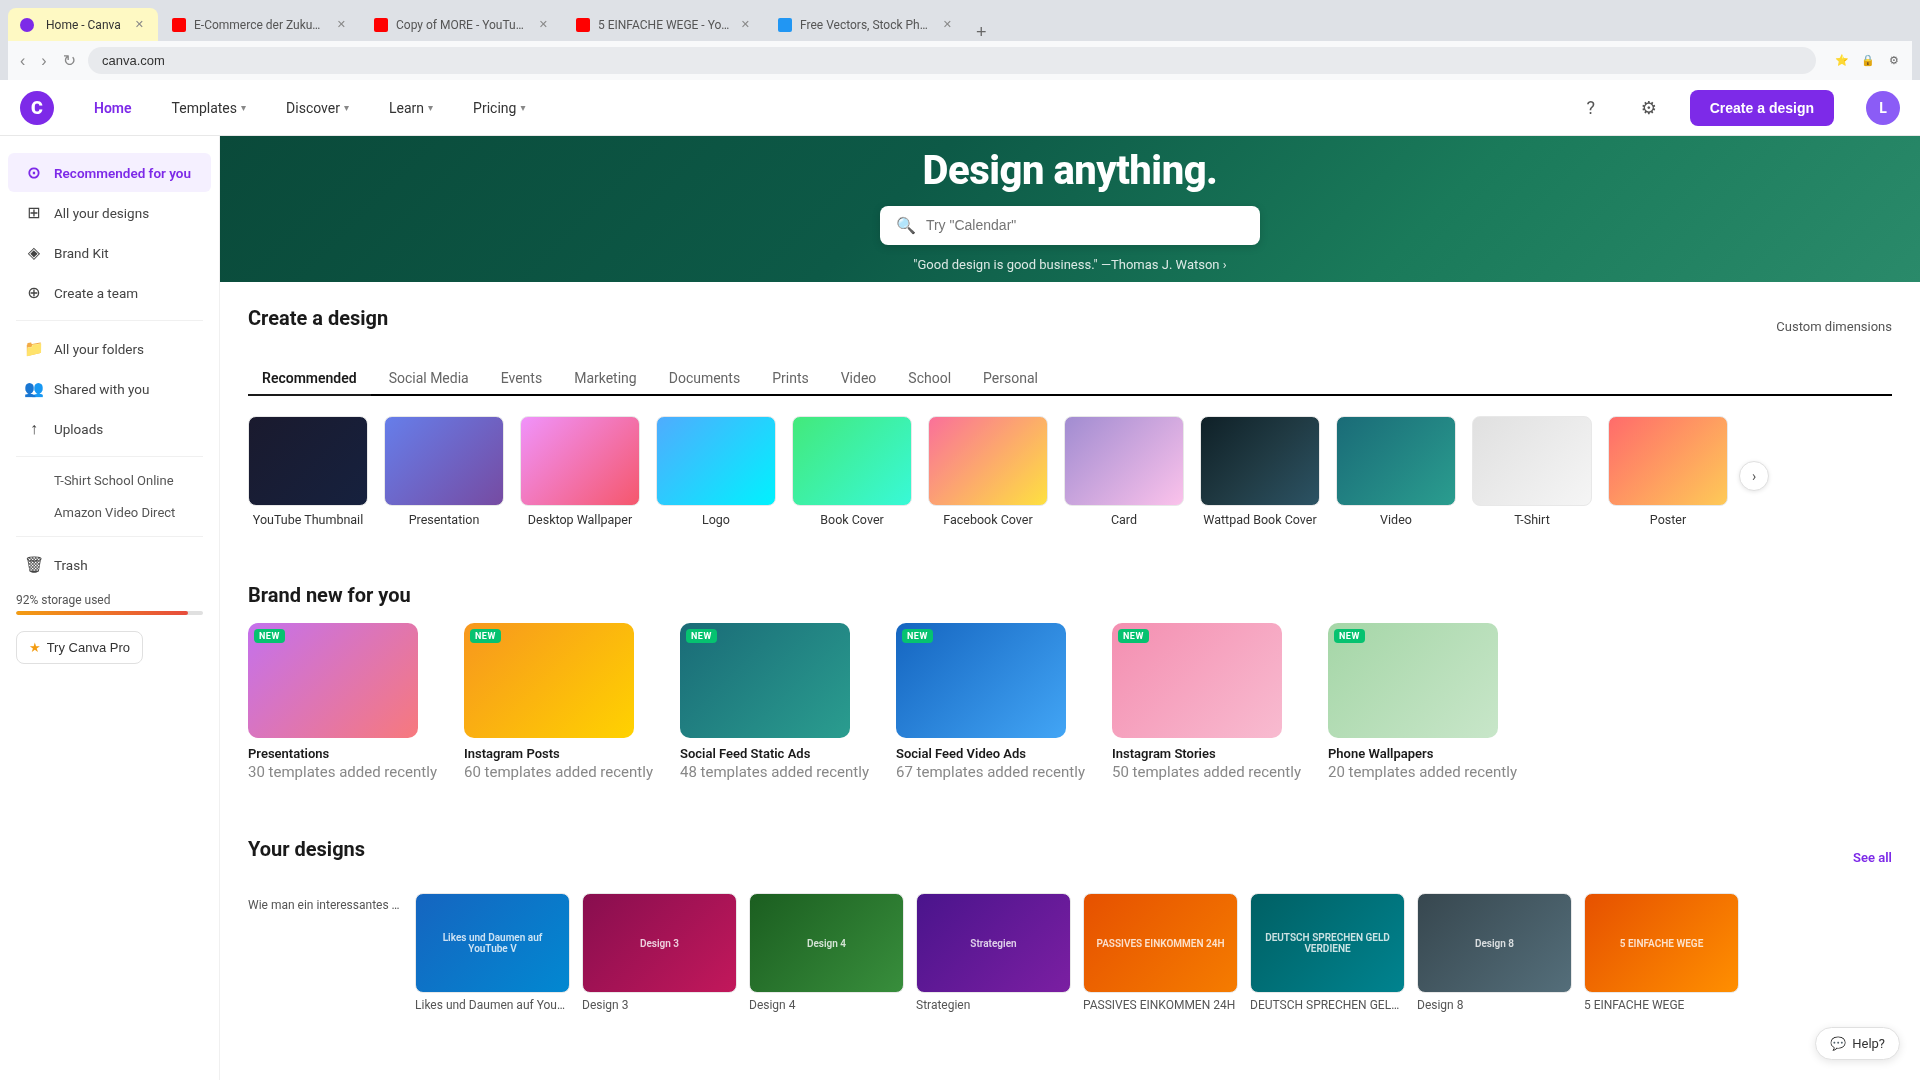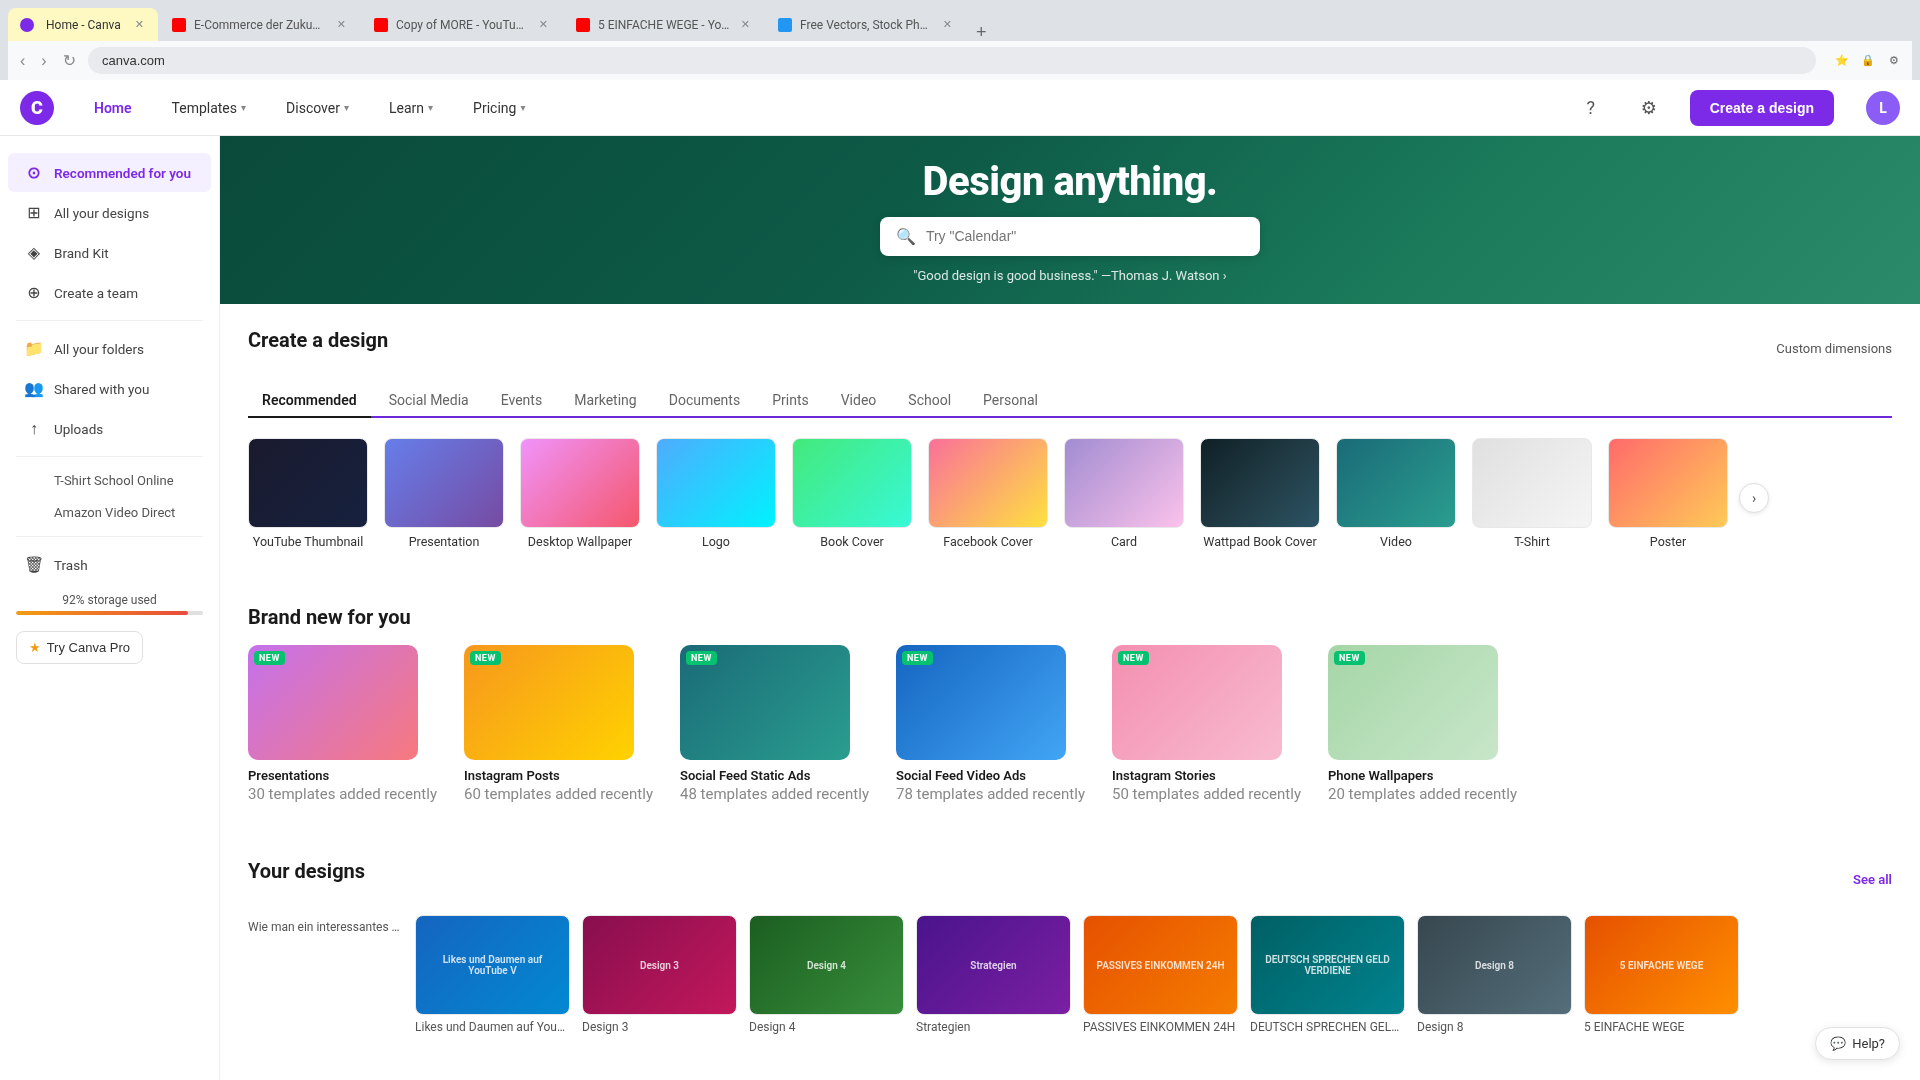--- a/index.html
+++ b/index.html
@@ -46,35 +46,35 @@
     .sidebar-item { display: flex; align-items: center; gap: 10px; padding: 10px 16px; cursor: pointer; color: #444; font-size: 13.5px; border-radius: 6px; margin: 1px 8px; }
     .sidebar-item.active { background: #f5f0ff; color: #7d2ae8; font-weight: 600; }
     .sidebar-icon { font-size: 16px; width: 20px; text-align: center; }
     .sidebar-divider { height: 1px; background: #f0f0f0; margin: 8px 16px; }
     .sidebar-sub { display: flex; align-items: center; gap: 10px; padding: 8px 16px 8px 46px; cursor: pointer; color: #555; font-size: 13px; border-radius: 6px; margin: 1px 8px; }
 
     
     .page-area { flex: 1; overflow-y: auto; background: #fff; }
 
     
-    .hero { background: linear-gradient(135deg, #0a4a3a 0%, #0d5a47 40%, #1a7a5a 70%, #2a8a6a 100%); height: 168px; position: relative; display: flex; align-items: center; justify-content: center; overflow: hidden; }
+    .hero { background: linear-gradient(135deg, #0a4a3a 0%, #0d5a47 40%, #1a7a5a 70%, #2a8a6a 100%); height: 146px; position: relative; display: flex; align-items: center; justify-content: center; overflow: hidden; }
     .hero-title { color: #fff; font-size: 40px; font-weight: 800; text-align: center; position: relative; z-index: 2; letter-spacing: -0.5px; }
     .hero-search-wrap { position: relative; z-index: 2; display: flex; flex-direction: column; align-items: center; gap: 12px; }
     .hero-search { display: flex; align-items: center; background: #fff; border-radius: 8px; padding: 10px 16px; width: 380px; gap: 10px; box-shadow: 0 2px 8px rgba(0,0,0,0.15); }
     .hero-search input { border: none; outline: none; font-size: 14px; color: #555; flex: 1; background: transparent; }
     .hero-search-icon { color: #888; font-size: 16px; }
     .hero-quote { color: rgba(255,255,255,0.85); font-size: 13px; }
 
     
     .section { padding: 24px 28px; }
     .section-title { font-size: 20px; font-weight: 700; color: #1a1a1a; margin-bottom: 16px; }
     .section-header { display: flex; align-items: center; justify-content: space-between; margin-bottom: 16px; }
 
     
-    .tabs { display: flex; gap: 4px; border-bottom: 2px solid #6d28d9; margin-bottom: 20px; }
+    .tabs { display: flex; gap: 4px; border-bottom: 2px solid #000000; margin-bottom: 20px; }
     .tab-item { padding: 8px 14px; cursor: pointer; font-size: 14px; color: #666; border-bottom: 2px solid transparent; margin-bottom: -2px; white-space: nowrap; }
     .tab-item.active { color: #1a1a1a; font-weight: 600; border-bottom-color: #1a1a1a; }
 
     
     .design-grid { display: flex; gap: 16px; overflow-x: auto; padding-bottom: 8px; }
     .design-grid::-webkit-scrollbar { height: 4px; }
     .design-grid::-webkit-scrollbar-track { background: #f0f0f0; }
     .design-grid::-webkit-scrollbar-thumb { background: #ccc; border-radius: 2px; }
 
     .design-card { flex-shrink: 0; cursor: pointer; width: 120px; }
@@ -125,21 +125,21 @@
     .yd5 { background: linear-gradient(135deg, #4a148c 0%, #7b1fa2 100%); }
     .yd6 { background: linear-gradient(135deg, #e65100 0%, #f57c00 100%); }
     .yd7 { background: linear-gradient(135deg, #006064 0%, #00838f 100%); }
     .yd8 { background: linear-gradient(135deg, #37474f 0%, #546e7a 100%); }
     .yd9 { background: linear-gradient(135deg, #e65100 0%, #ff8f00 100%); }
 
     .see-all { font-size: 13px; color: #7d2ae8; font-weight: 600; cursor: pointer; }
     .custom-dim { font-size: 13px; color: #555; cursor: pointer; }
 
     
-    .storage-bar-wrap { padding: 8px 16px; text-align: center; }
+    .storage-bar-wrap { padding: 8px 16px; }
     .storage-label { font-size: 12px; color: #555; margin-bottom: 4px; }
     .storage-bar { height: 4px; background: #e0e0e0; border-radius: 2px; overflow: hidden; }
     .storage-fill { height: 100%; background: linear-gradient(90deg, #f39c12, #e74c3c); border-radius: 2px; }
     .try-pro-btn { margin: 8px 16px; background: #fff; border: 1px solid #e0e0e0; border-radius: 8px; padding: 8px 12px; font-size: 13px; cursor: pointer; display: flex; align-items: center; gap: 6px; color: #333; }
     .star-icon { color: #f39c12; }
 
     
     .help-btn { position: fixed; bottom: 20px; right: 20px; background: #fff; border: 1px solid #e0e0e0; border-radius: 20px; padding: 8px 14px; display: flex; align-items: center; gap: 6px; font-size: 13px; cursor: pointer; box-shadow: 0 2px 8px rgba(0,0,0,0.1); color: #333; z-index: 100; }
   </style>
 </head>
@@ -379,21 +379,21 @@
       <span class="new-badge">NEW</span>
     </div>
     <div class="brand-card-title">Social Feed Static Ads</div>
     <div class="brand-card-sub">48 templates added recently</div>
   </div>
             <div class="brand-card">
     <div class="brand-card-img bc4">
       <span class="new-badge">NEW</span>
     </div>
     <div class="brand-card-title">Social Feed Video Ads</div>
-    <div class="brand-card-sub">78 templates added recently</div>
+    <div class="brand-card-sub">67 templates added recently</div>
   </div>
             <div class="brand-card">
     <div class="brand-card-img bc5">
       <span class="new-badge">NEW</span>
     </div>
     <div class="brand-card-title">Instagram Stories</div>
     <div class="brand-card-sub">50 templates added recently</div>
   </div>
             <div class="brand-card">
     <div class="brand-card-img bc6">

